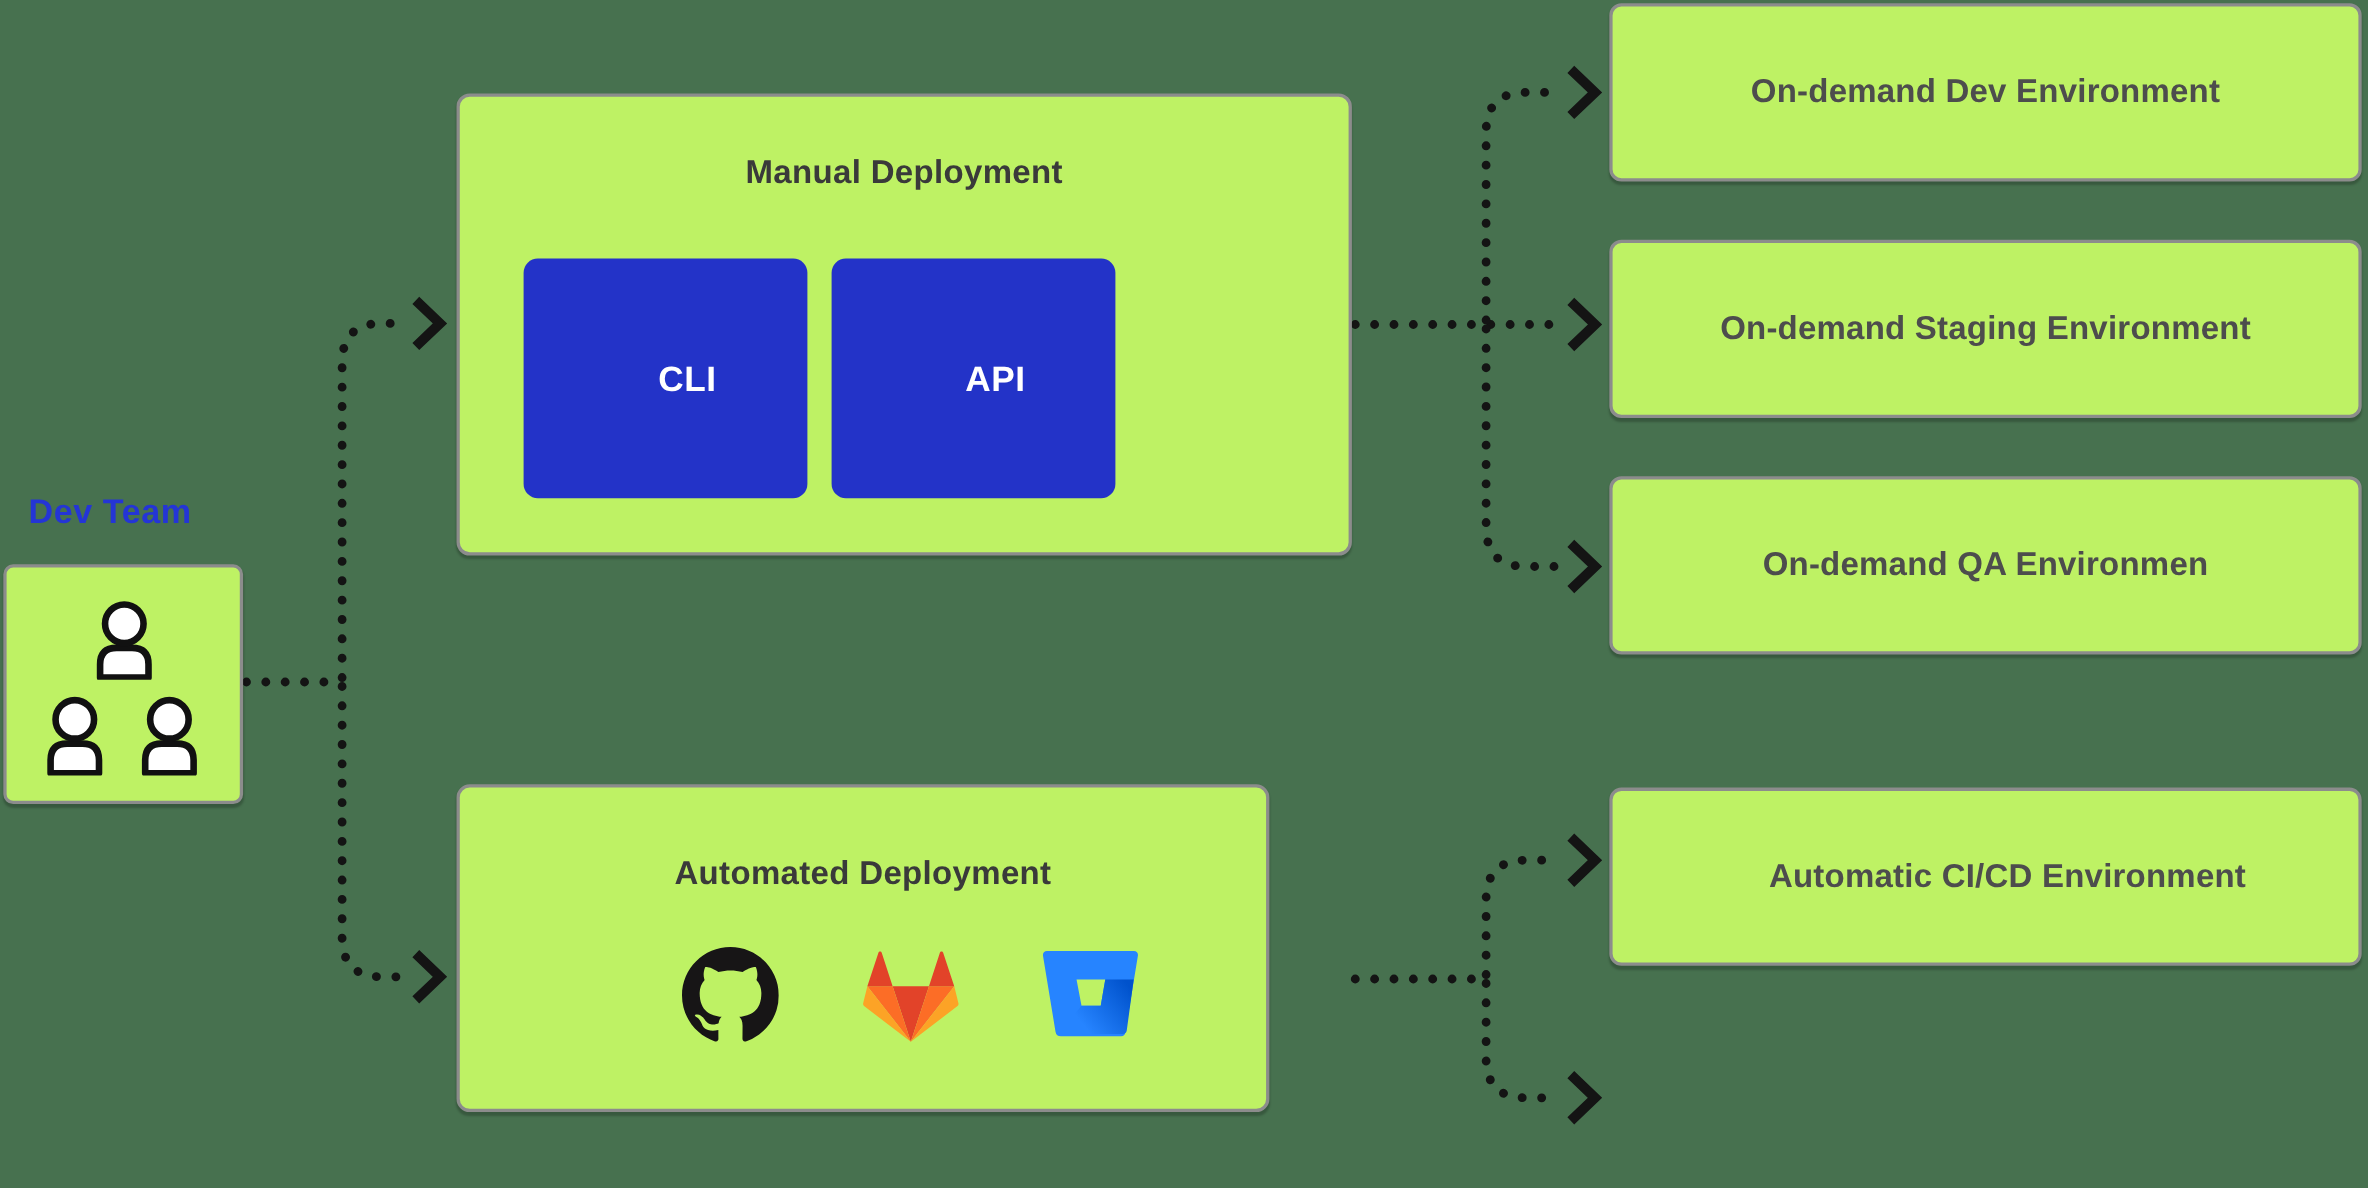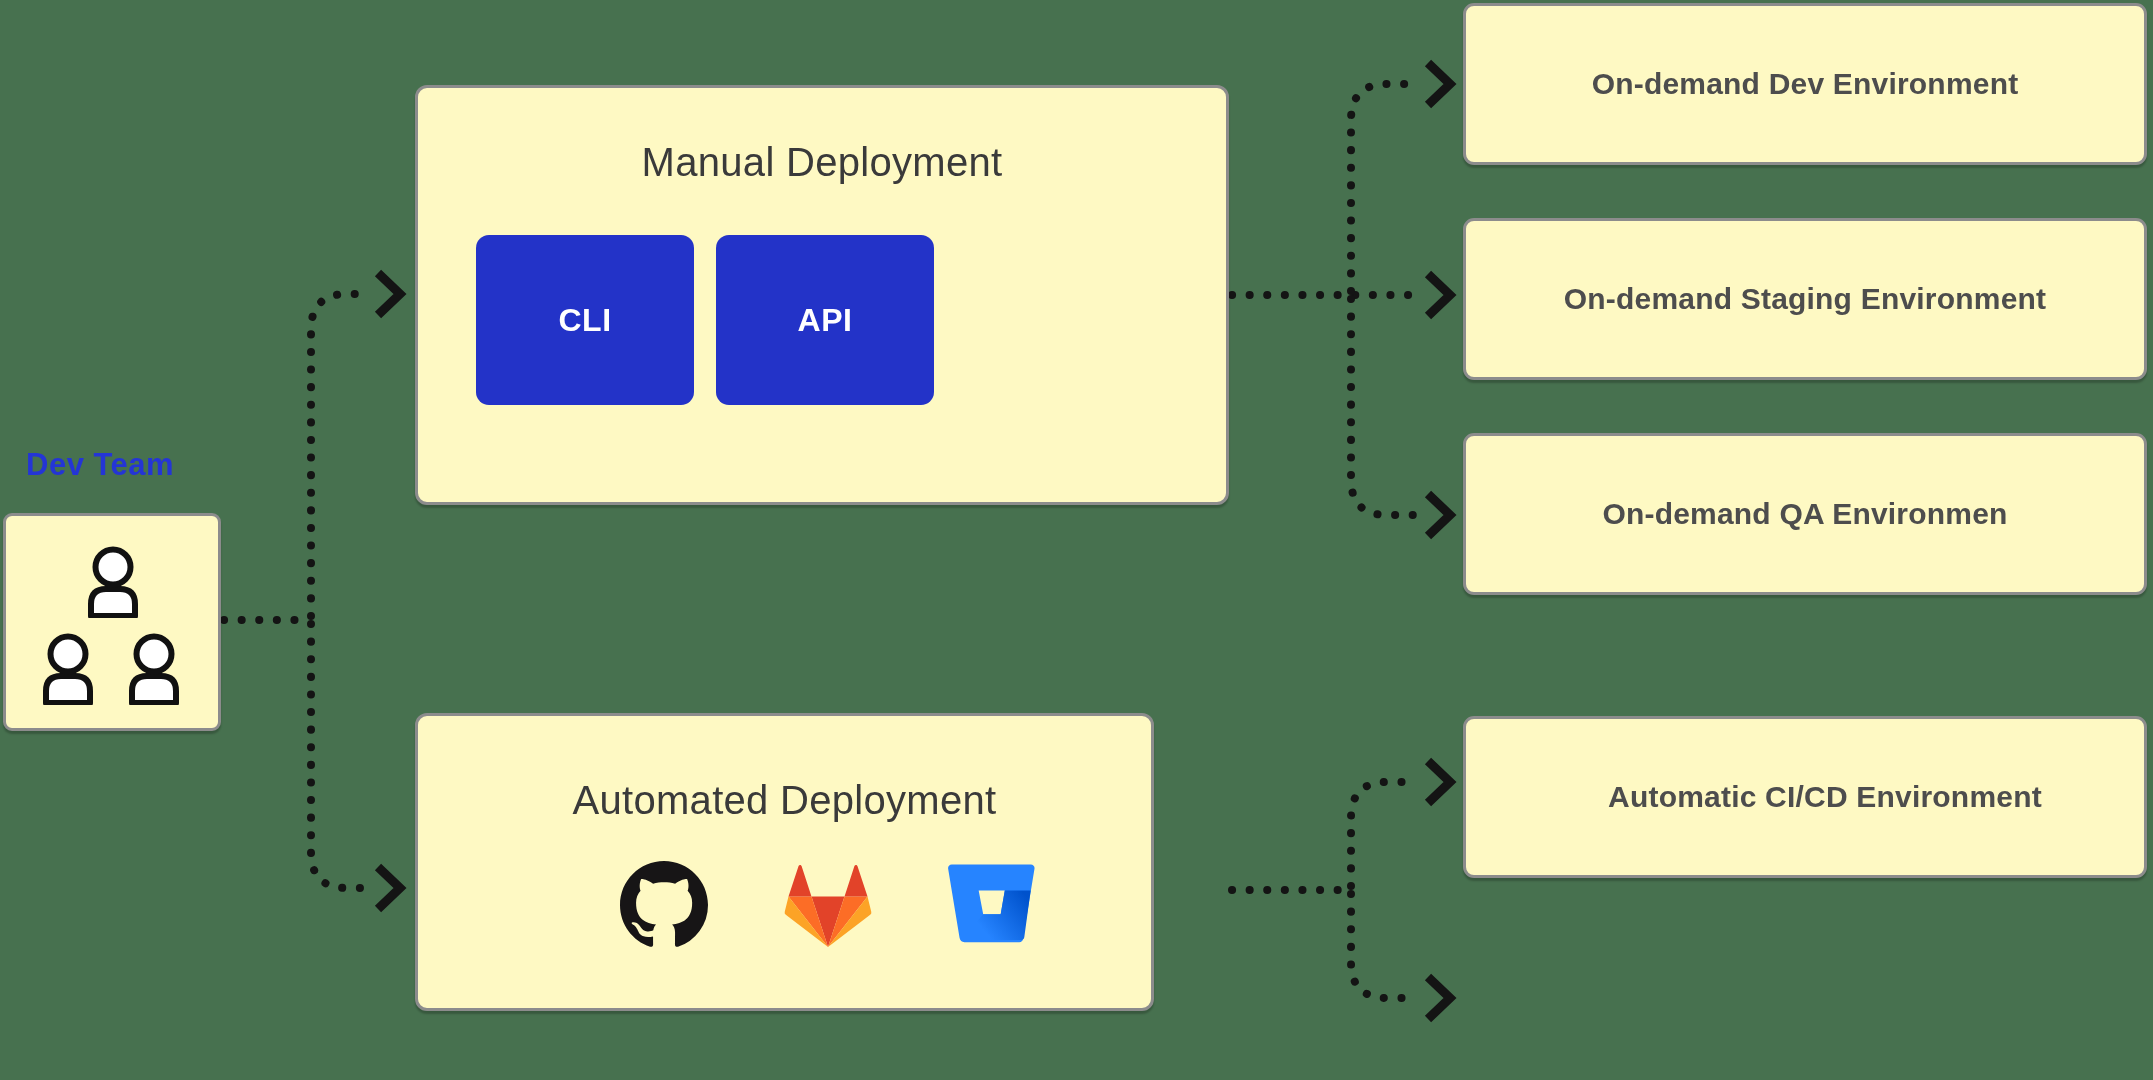--- a/index.html
+++ b/index.html
@@ -9,21 +9,21 @@
     width:2153px;height:1080px;
     background:#47714F;
     overflow:hidden;
   }
   
   #connectors{position:absolute;left:0;top:0;width:2153px;height:1080px;z-index:1;}
 
   
   .card{
     position:absolute;
-    background:#fef9c3;
+    background:#bef264;
     border:3px solid #8C8C8C;
     border-radius:12px;
     box-sizing:border-box;
     box-shadow:0 3px 2px rgba(0,0,0,0.22);
     z-index:2;
   }
 
   
   .dev-label{
     position:absolute;left:26px;top:447px;
@@ -31,31 +31,31 @@
     letter-spacing:0.5px;z-index:2;text-align:center;
   }
   #dev-box{left:3px;top:513px;width:218px;height:218px;border-radius:9px;}
   .person{position:absolute;}
 
   
   #manual-box{left:415px;top:85px;width:814px;height:420px;}
   #auto-box{left:415px;top:713px;width:739px;height:298px;}
   .dep-title{
     position:absolute;left:0;width:100%;text-align:center;
-    font-size:40px;font-weight:400;color:#3A3A3A;letter-spacing:0.3px;
+    font-size:30px;font-weight:700;color:#3A3A3A;letter-spacing:0.3px;
   }
   #manual-box .dep-title{top:52px;}
   #auto-box .dep-title{top:62px;}
 
   .tile-row{position:absolute;left:58px;top:147px;display:flex;gap:22px;}
   .tile{
-    width:218px;height:170px;border-radius:13px;
+    width:218px;height:218px;border-radius:13px;
     background:#2333C8;
     display:flex;align-items:center;justify-content:center;
-    color:#ffffff;font-size:32px;font-weight:700;letter-spacing:0.5px;
+    color:#ffffff;font-size:32px;font-weight:700;letter-spacing:0.5px;padding-left:40px;
   }
 
   .icon-row{position:absolute;left:202px;top:145px;display:flex;gap:76px;align-items:center;}
   .brand-icon{width:88px;height:88px;display:block;}
 
   
   .env-box{
     left:1463px;width:684px;height:162px;border-radius:11px;
     display:flex;align-items:center;justify-content:center;
   }

